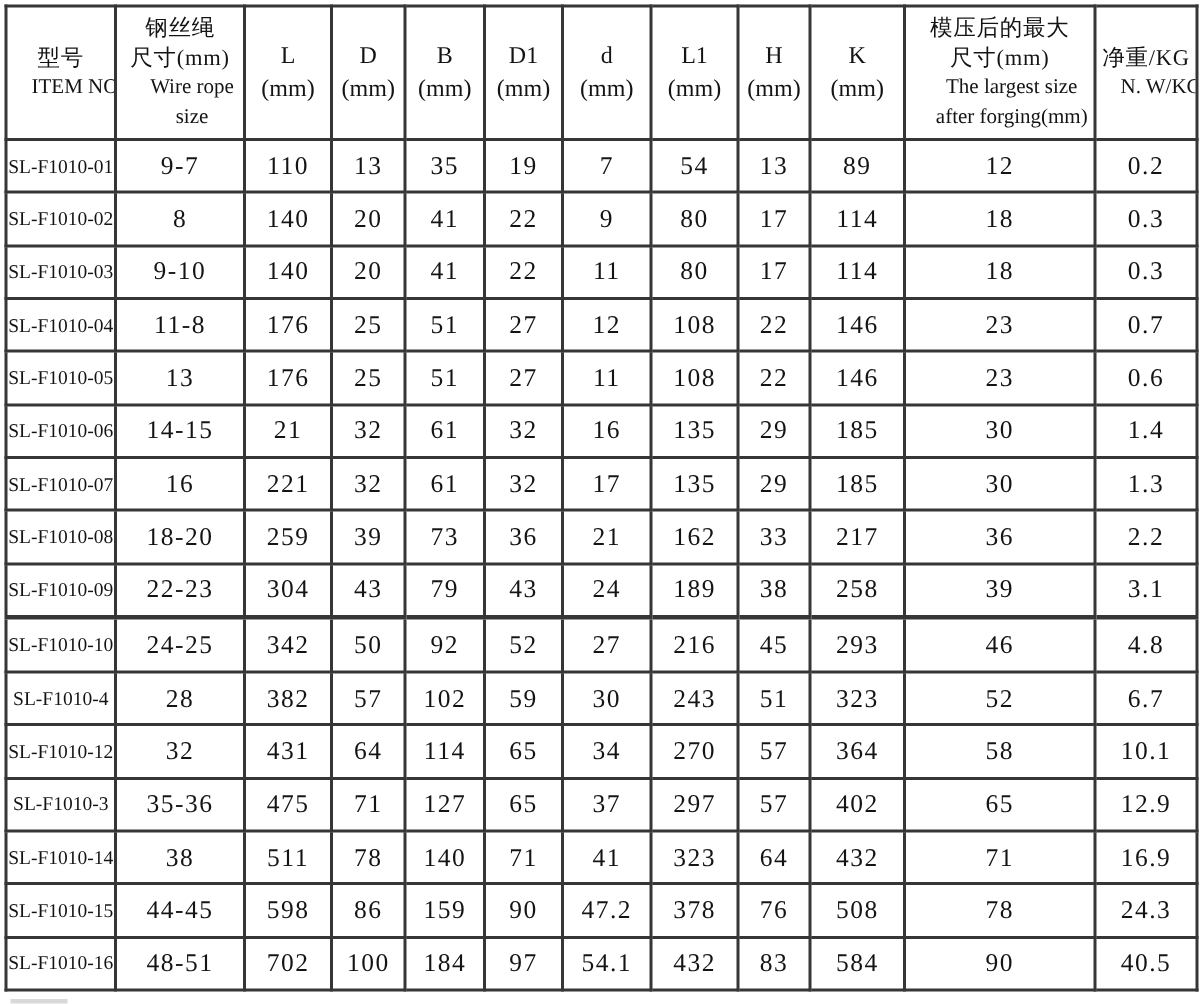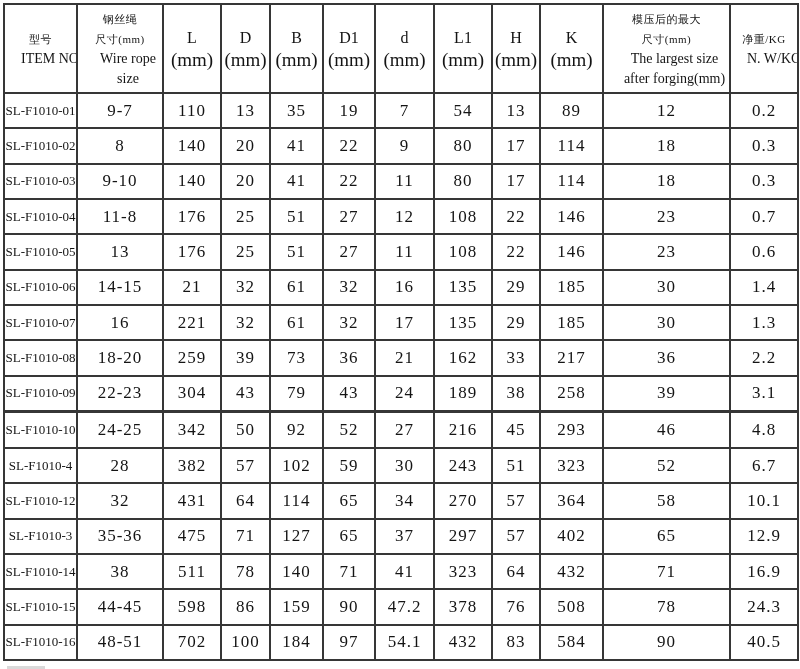--- a/index.html
+++ b/index.html
@@ -33,35 +33,35 @@
     border: 2px solid #363636;
     padding: 0;
     text-align: center;
     vertical-align: middle;
     font-weight: normal;
     overflow: hidden;
     white-space: nowrap;
   }
   thead tr { height: 89px; }
   .hline-zh {
-    font-size: 11px;
+    font-size: 15px;
     line-height: 20px;
     letter-spacing: 0.5px;
   }
   .hline-en {
     font-size: 14px;
     line-height: 20px;
     padding-left: 16px;
   }
   .hline-sym {
     font-size: 16px;
     line-height: 22px;
   }
   .hline-unit {
-    font-size: 19px;
+    font-size: 16px;
     line-height: 22px;
   }
   td.item {
     font-size: 13px;
     letter-spacing: 0px;
   }
   td.num {
     font-size: 17px;
     letter-spacing: 1px;
   }

